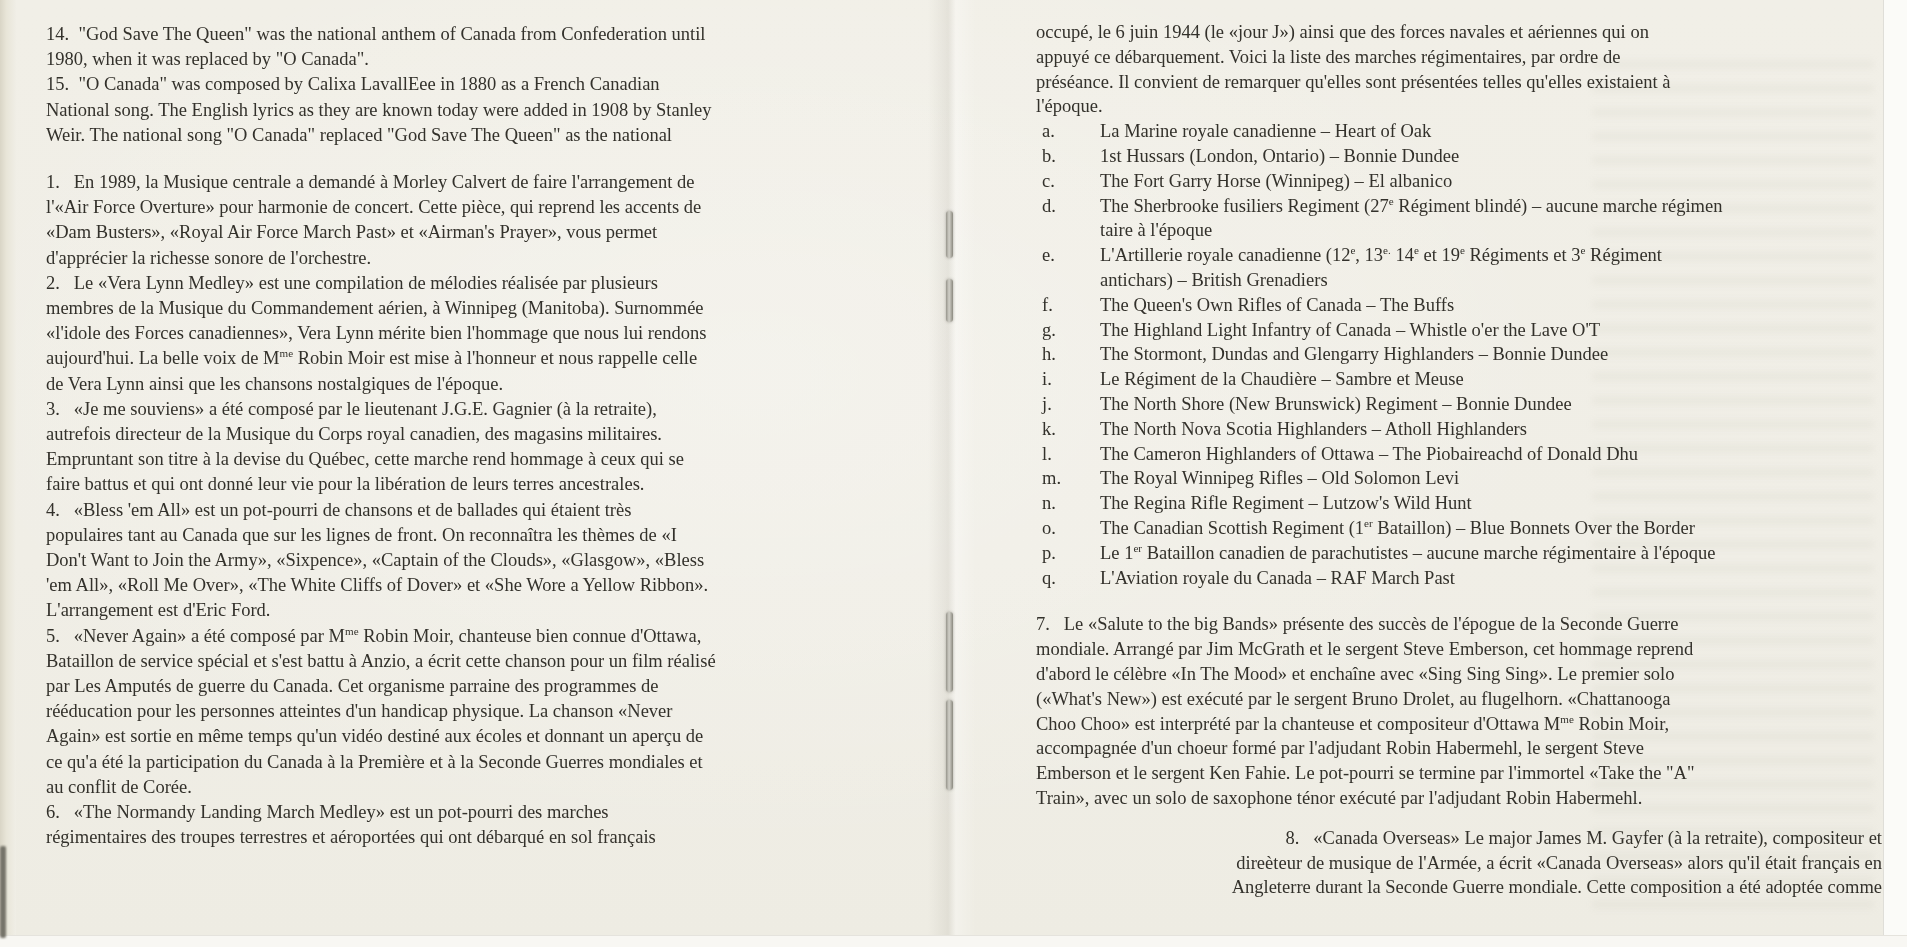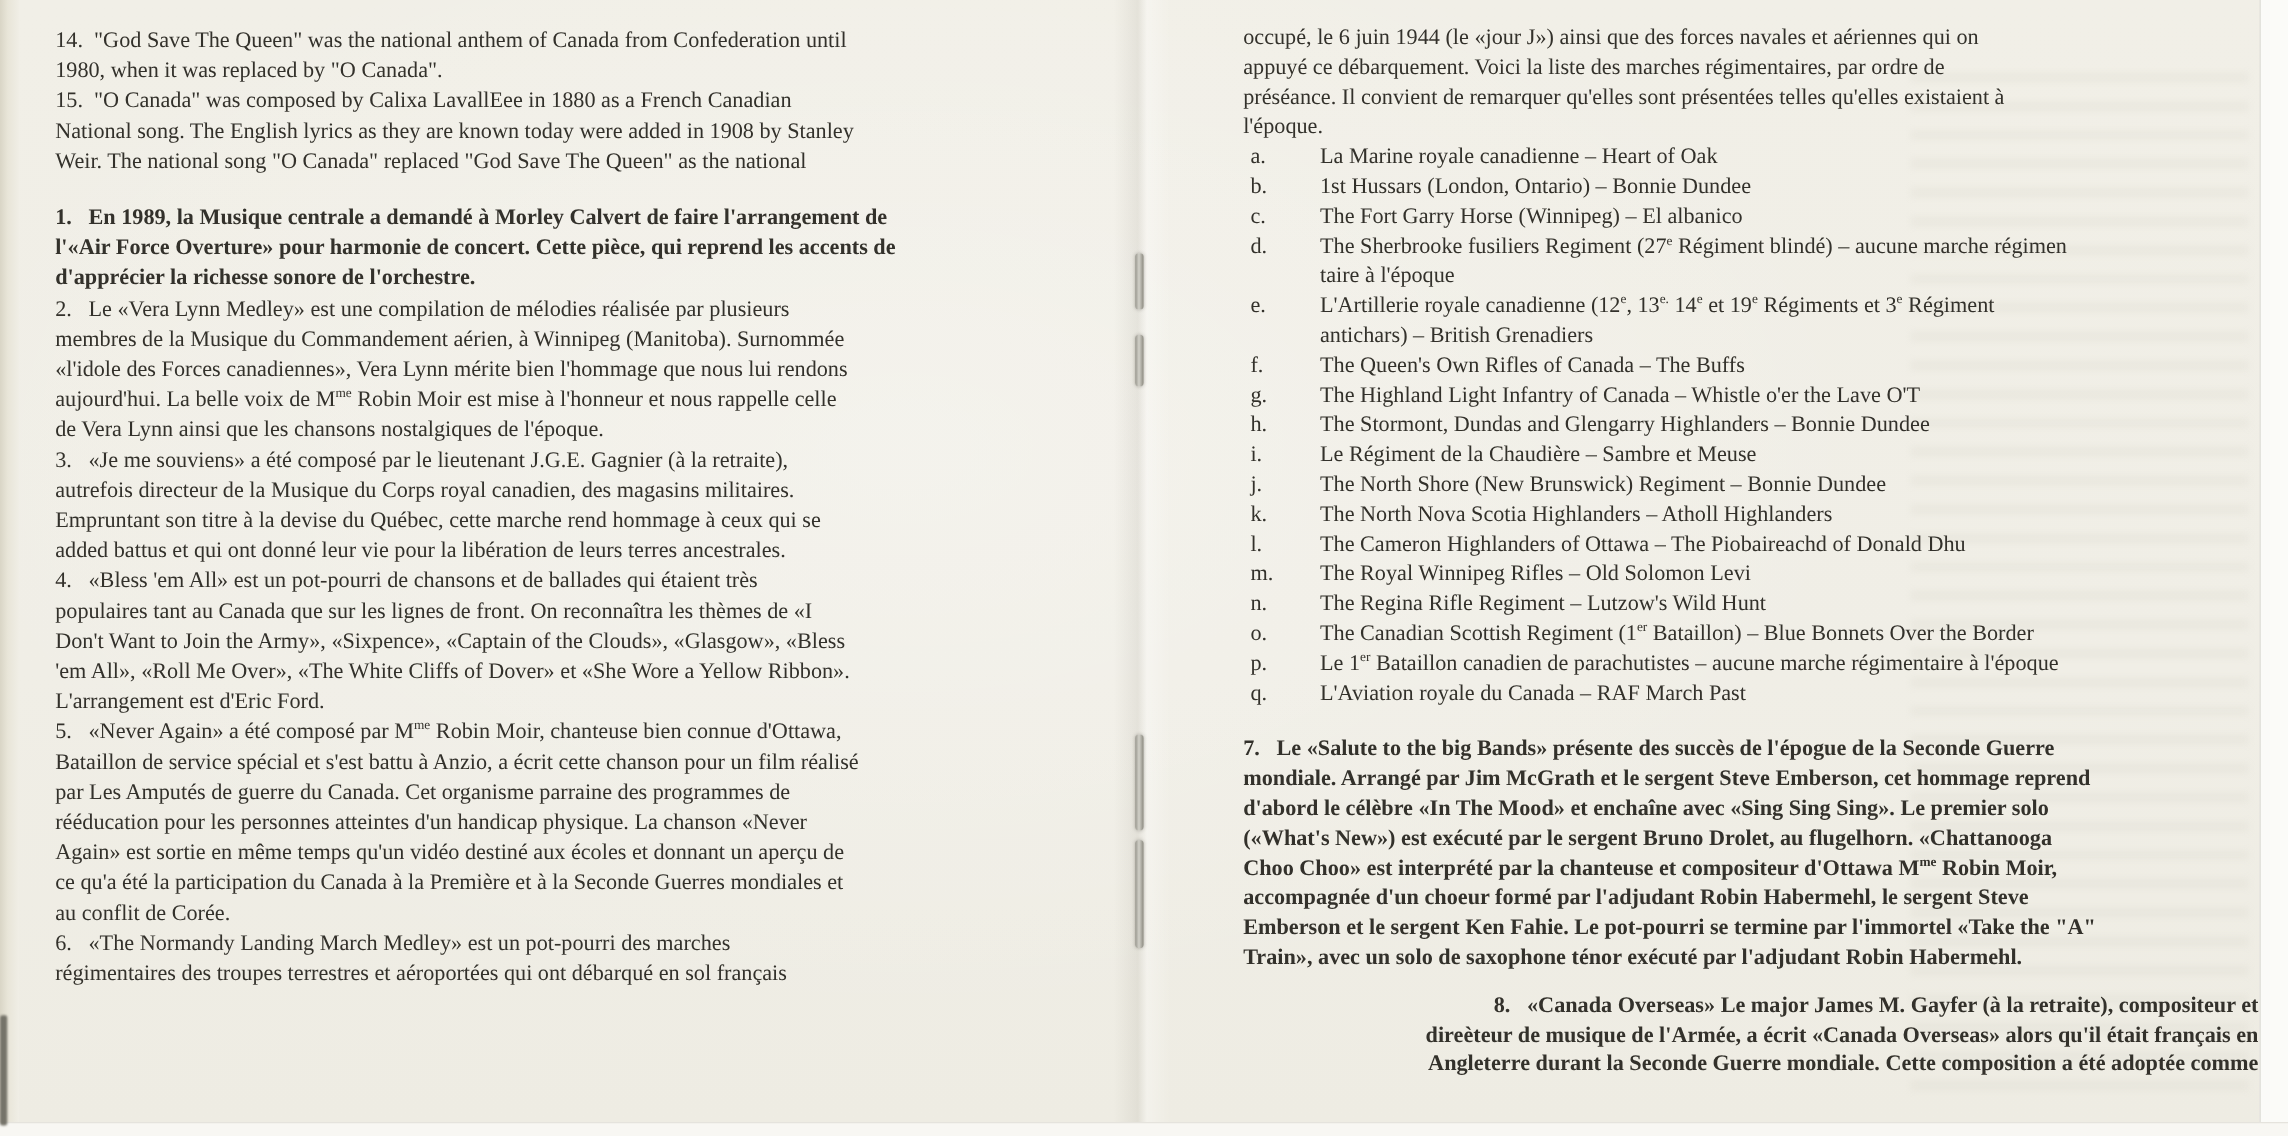--- a/index.html
+++ b/index.html
@@ -29,21 +29,21 @@
   .right-strip{position:absolute;left:1883px;top:0;width:24px;height:947px;background:#fbfbf8;
                border-left:1px solid rgba(140,136,120,0.25);}
   .bottom-strip{position:absolute;left:0;top:935px;width:1907px;height:12px;background:#f8f7f3;
                 border-top:1px solid rgba(120,116,100,0.15);}
   .corner-shadow{position:absolute;left:0;top:846px;width:6px;height:92px;background:#76746a;
                  border-radius:2px;filter:blur(1px);}
   .col{position:absolute;color:#33312b;font-size:18.5px;}
   .col-left{left:46px;top:22px;width:902px;line-height:25.2px;}
   .col-right{left:1036px;top:20px;width:846px;line-height:24.8px;}
   .line{white-space:pre;}
-  .paragraph.gap{margin-top:22px;font-weight:bold;}
+  .paragraph.gap{margin-top:22px;}
   .col-right .paragraph.gap7{}
   .col-right .paragraph.gap8{margin-top:15px;text-align:right;}
   .list-item{display:flex;}
   .letter{width:64px;flex:0 0 64px;padding-left:6px;box-sizing:border-box;}
   .item-lines{flex:1;}
   sup{font-size:0.6em;line-height:0;vertical-align:super;}
 </style>
 </head>
 <body>
 
@@ -64,34 +64,35 @@
         <div class="line">1980, when it was replaced by "O Canada".</div>
       </div>
       <div class="paragraph">
         <div class="line">15.  "O Canada" was composed by Calixa LavallEee in 1880 as a French Canadian</div>
         <div class="line">National song. The English lyrics as they are known today were added in 1908 by Stanley</div>
         <div class="line">Weir. The national song "O Canada" replaced "God Save The Queen" as the national</div>
       </div>
       <div class="paragraph gap">
         <div class="line">1.   En 1989, la Musique centrale a demandé à Morley Calvert de faire l'arrangement de</div>
         <div class="line">l'«Air Force Overture» pour harmonie de concert. Cette pièce, qui reprend les accents de</div>
+        <div class="line">«Dam Busters», «Royal Air Force March Past» et «Airman's Prayer», vous permet</div>
         <div class="line">d'apprécier la richesse sonore de l'orchestre.</div>
       </div>
       <div class="paragraph">
         <div class="line">2.   Le «Vera Lynn Medley» est une compilation de mélodies réalisée par plusieurs</div>
         <div class="line">membres de la Musique du Commandement aérien, à Winnipeg (Manitoba). Surnommée</div>
         <div class="line">«l'idole des Forces canadiennes», Vera Lynn mérite bien l'hommage que nous lui rendons</div>
         <div class="line">aujourd'hui. La belle voix de M<sup>me</sup> Robin Moir est mise à l'honneur et nous rappelle celle</div>
         <div class="line">de Vera Lynn ainsi que les chansons nostalgiques de l'époque.</div>
       </div>
       <div class="paragraph">
         <div class="line">3.   «Je me souviens» a été composé par le lieutenant J.G.E. Gagnier (à la retraite),</div>
         <div class="line">autrefois directeur de la Musique du Corps royal canadien, des magasins militaires.</div>
         <div class="line">Empruntant son titre à la devise du Québec, cette marche rend hommage à ceux qui se</div>
-        <div class="line">added battus et qui ont donné leur vie pour la libération de leurs terres ancestrales.</div>
+        <div class="line">faire battus et qui ont donné leur vie pour la libération de leurs terres ancestrales.</div>
       </div>
       <div class="paragraph">
         <div class="line">4.   «Bless 'em All» est un pot-pourri de chansons et de ballades qui étaient très</div>
         <div class="line">populaires tant au Canada que sur les lignes de front. On reconnaîtra les thèmes de «I</div>
         <div class="line">Don't Want to Join the Army», «Sixpence», «Captain of the Clouds», «Glasgow», «Bless</div>
         <div class="line">'em All», «Roll Me Over», «The White Cliffs of Dover» et «She Wore a Yellow Ribbon».</div>
         <div class="line">L'arrangement est d'Eric Ford.</div>
       </div>
       <div class="paragraph">
         <div class="line">5.   «Never Again» a été composé par M<sup>me</sup> Robin Moir, chanteuse bien connue d'Ottawa,</div>

